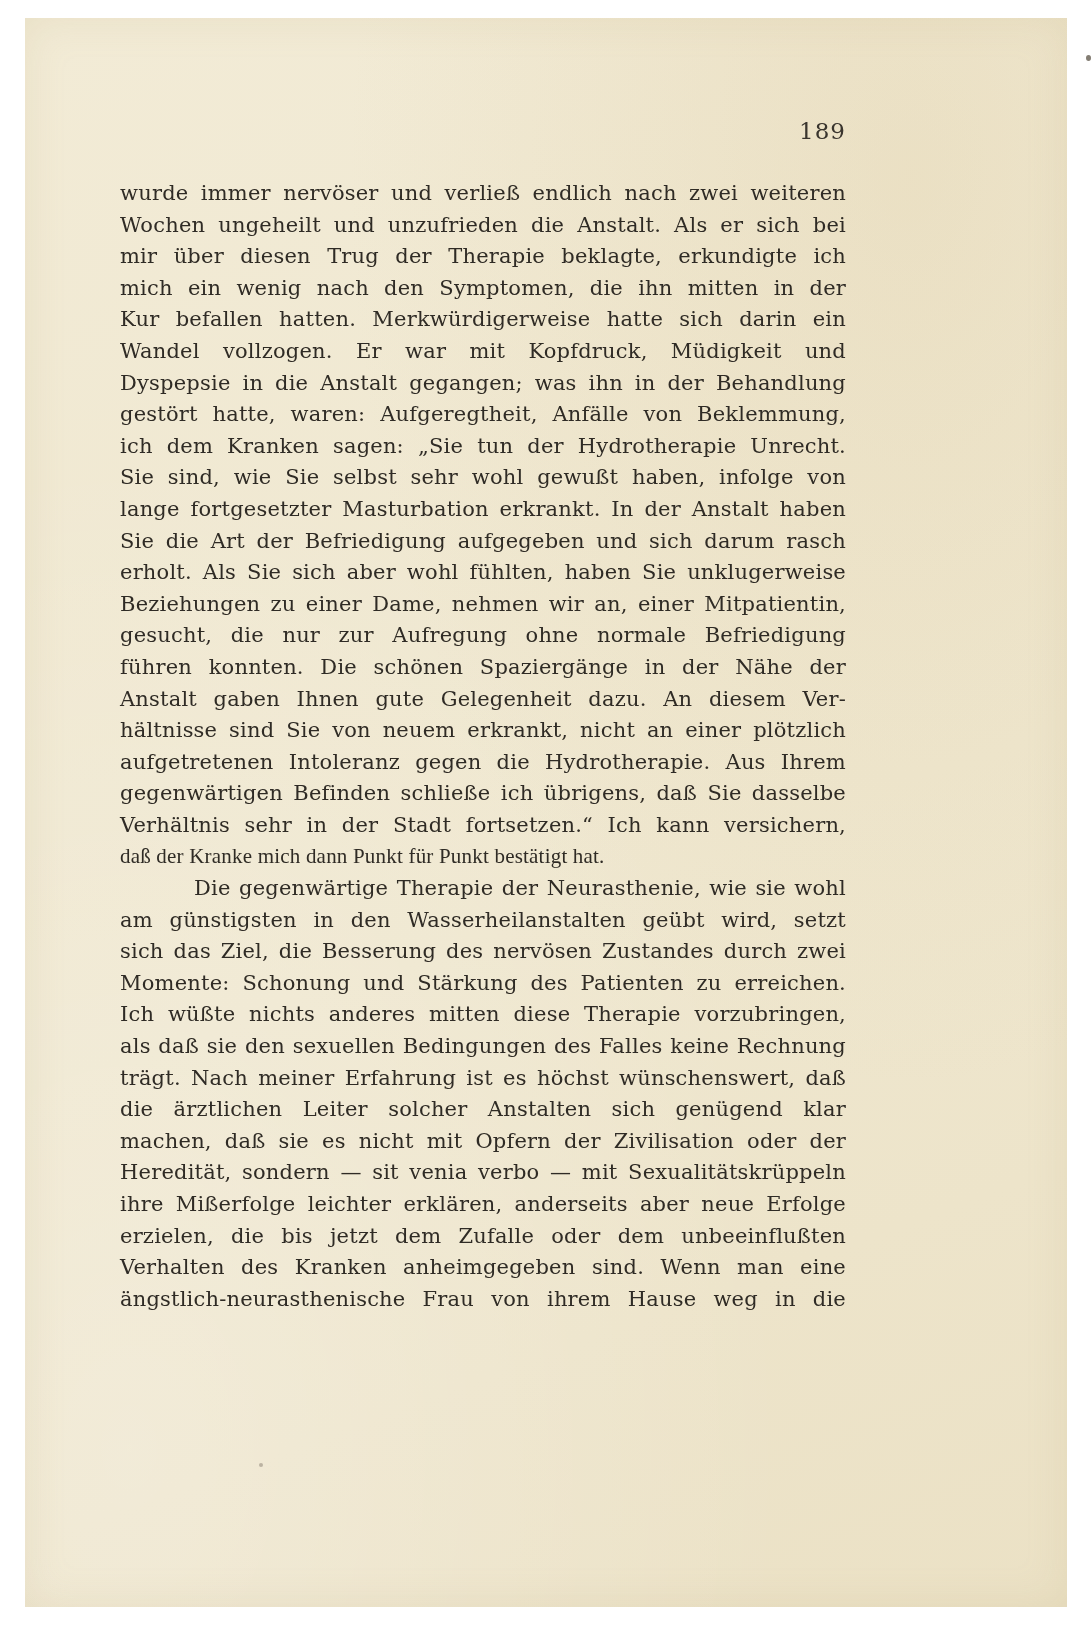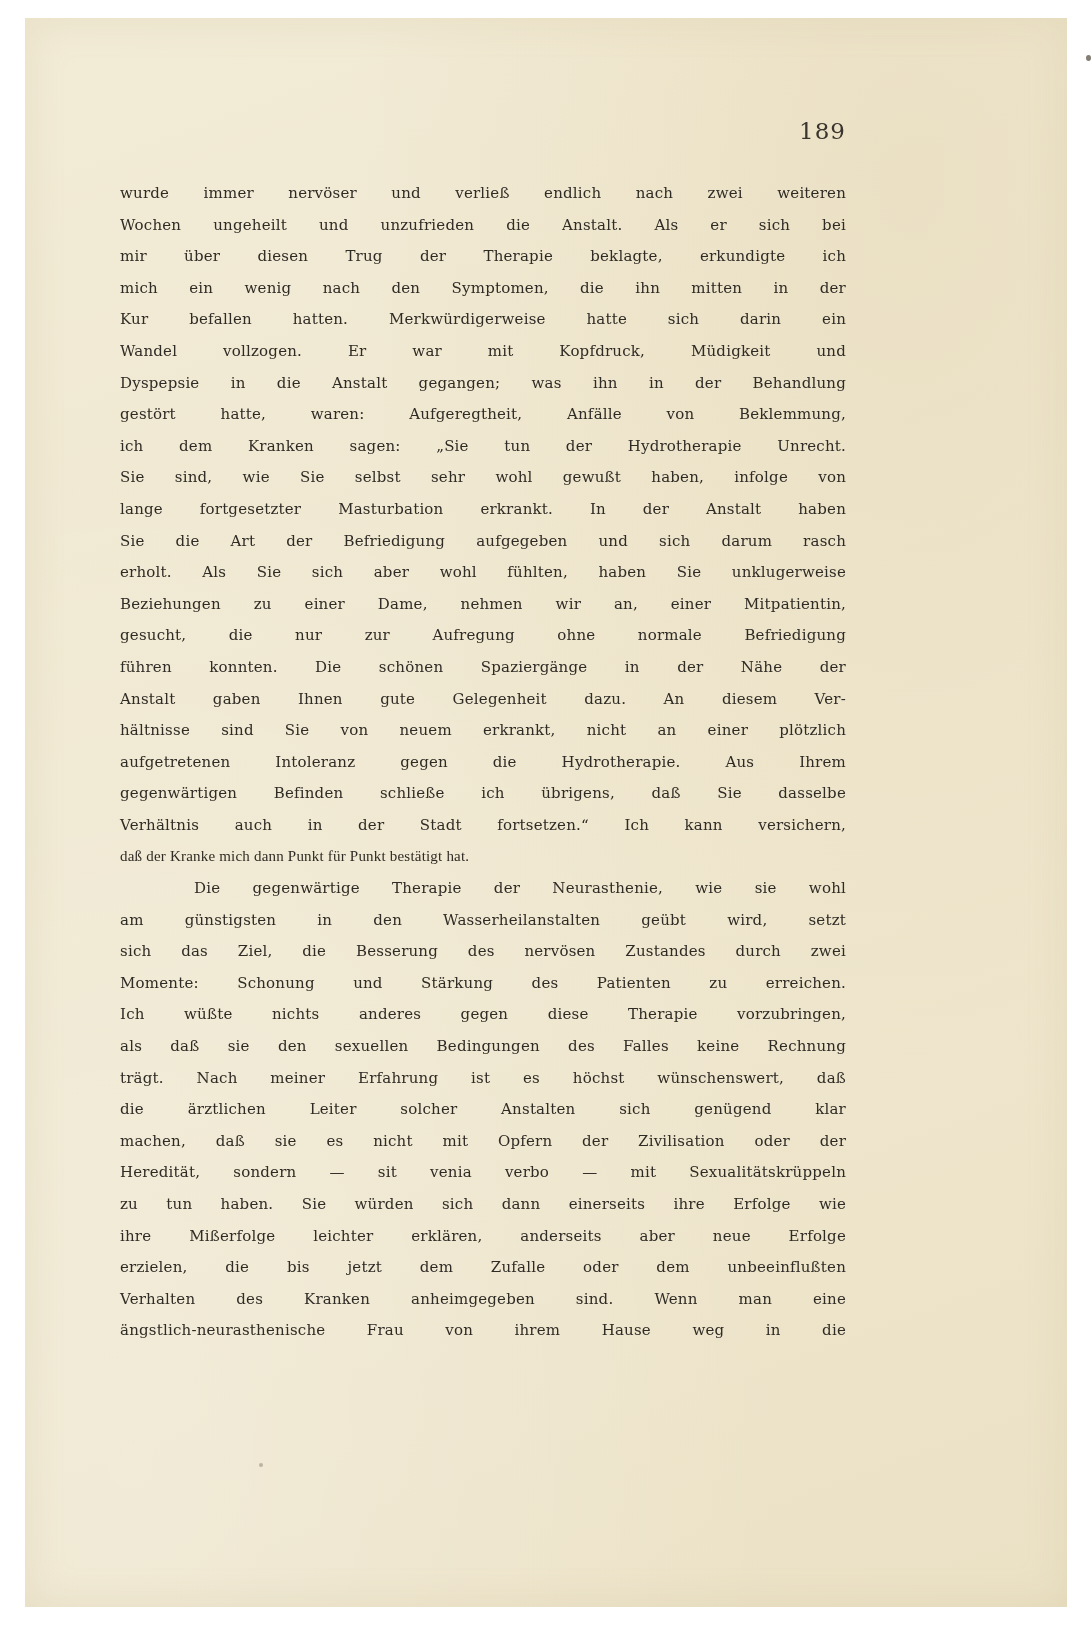--- a/index.html
+++ b/index.html
@@ -38,21 +38,21 @@
     font-size: 23px;
     letter-spacing: 1px;
     color: #3a352e;
   }
   .text-block {
     position: absolute;
     left: 95px;
     top: 160px;
     width: 726px;
     color: #2f2b25;
-    font-size: 15px;
+    font-size: 21px;
     line-height: 31.6px;
     letter-spacing: 0.2px;
   }
   .line {
     text-align: justify;
     text-align-last: justify;
     min-height: 31.6px;
   }
   .line.noflush {
     text-align-last: left;
@@ -89,33 +89,32 @@
         <div class="line">lange fortgesetzter Masturbation erkrankt. In der Anstalt haben</div>
         <div class="line">Sie die Art der Befriedigung aufgegeben und sich darum rasch</div>
         <div class="line">erholt. Als Sie sich aber wohl fühlten, haben Sie unklugerweise</div>
         <div class="line">Beziehungen zu einer Dame, nehmen wir an, einer Mitpatientin,</div>
         <div class="line">gesucht, die nur zur Aufregung ohne normale Befriedigung</div>
         <div class="line">führen konnten. Die schönen Spaziergänge in der Nähe der</div>
         <div class="line">Anstalt gaben Ihnen gute Gelegenheit dazu. An diesem Ver-</div>
         <div class="line">hältnisse sind Sie von neuem erkrankt, nicht an einer plötzlich</div>
         <div class="line">aufgetretenen Intoleranz gegen die Hydrotherapie. Aus Ihrem</div>
         <div class="line">gegenwärtigen Befinden schließe ich übrigens, daß Sie dasselbe</div>
-        <div class="line">Verhältnis auch in der Stadt fortsetzen.“ Ich kann versichern,</div>
+        <div class="line">Verhältnis sehr in der Stadt fortsetzen.“ Ich kann versichern,</div>
         <div class="line noflush">daß der Kranke mich dann Punkt für Punkt bestätigt hat.</div>
         <div class="line indent">Die gegenwärtige Therapie der Neurasthenie, wie sie wohl</div>
         <div class="line">am günstigsten in den Wasserheilanstalten geübt wird, setzt</div>
         <div class="line">sich das Ziel, die Besserung des nervösen Zustandes durch zwei</div>
         <div class="line">Momente: Schonung und Stärkung des Patienten zu erreichen.</div>
-        <div class="line">Ich wüßte nichts anderes gegen diese Therapie vorzubringen,</div>
+        <div class="line">Ich wüßte nichts anderes mitten diese Therapie vorzubringen,</div>
         <div class="line">als daß sie den sexuellen Bedingungen des Falles keine Rechnung</div>
         <div class="line">trägt. Nach meiner Erfahrung ist es höchst wünschenswert, daß</div>
         <div class="line">die ärztlichen Leiter solcher Anstalten sich genügend klar</div>
         <div class="line">machen, daß sie es nicht mit Opfern der Zivilisation oder der</div>
         <div class="line">Heredität, sondern — sit venia verbo — mit Sexualitätskrüppeln</div>
-        <div class="line">zu tun haben. Sie würden sich dann einerseits ihre Erfolge wie</div>
         <div class="line">ihre Mißerfolge leichter erklären, anderseits aber neue Erfolge</div>
         <div class="line">erzielen, die bis jetzt dem Zufalle oder dem unbeeinflußten</div>
         <div class="line">Verhalten des Kranken anheimgegeben sind. Wenn man eine</div>
         <div class="line">ängstlich-neurasthenische Frau von ihrem Hause weg in die</div>
       </div>
     <div class="speck speck-a"></div>
     <div class="speck speck-b"></div>
   </div>
 </div>
 

